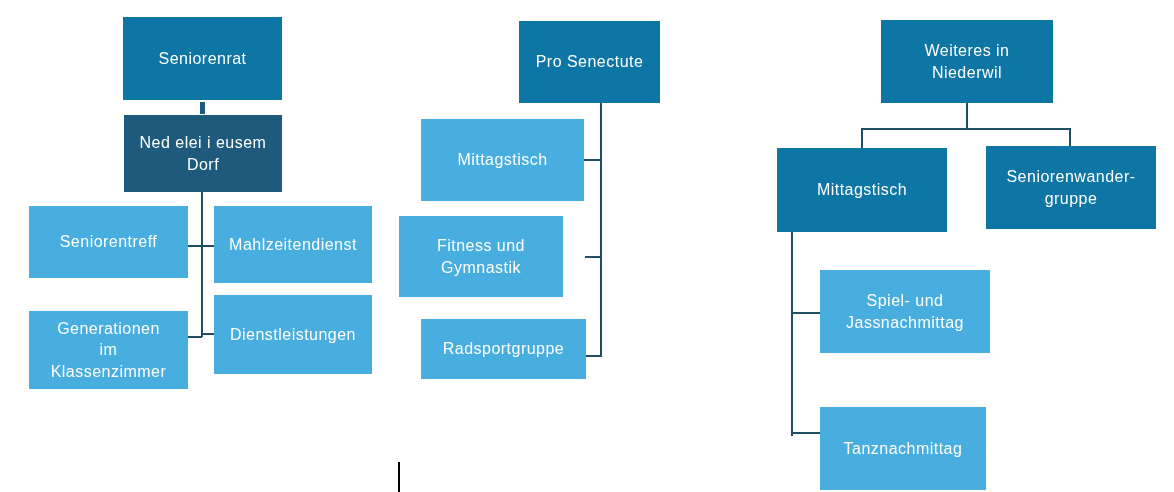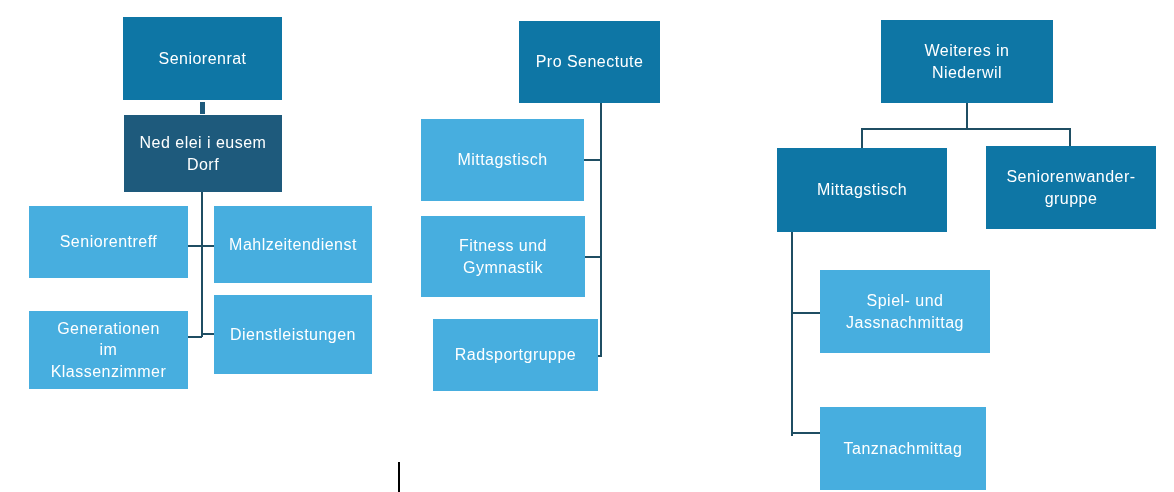--- a/index.html
+++ b/index.html
@@ -71,23 +71,23 @@
   <div class="node light" style="left:214px; top:295px; width:158px; height:79px">Dienstleistungen</div>
 
   <div class="node header" style="left:519px; top:21px; width:141px; height:82px">Pro Senectute</div>
 
   <div class="line" style="left:600px; top:103px; width:2px; height:254px"></div>
   <div class="line" style="left:584px; top:159px; width:16px; height:2px"></div>
   <div class="line" style="left:585px; top:256px; width:15px; height:2px"></div>
   <div class="line" style="left:586px; top:355px; width:14px; height:2px"></div>
 
   <div class="node light" style="left:421px; top:119px; width:163px; height:82px">Mittagstisch</div>
-  <div class="node light" style="left:421px; top:216px; width:164px; height:81px">Fitness und
+  <div class="node light" style="left:399px; top:216px; width:164px; height:81px">Fitness und
 Gymnastik</div>
-  <div class="node light" style="left:433px; top:319px; width:165px; height:72px">Radsportgruppe</div>
+  <div class="node light" style="left:421px; top:319px; width:165px; height:60px">Radsportgruppe</div>
 
   <div class="node header" style="left:881px; top:20px; width:172px; height:83px">Weiteres in
 Niederwil</div>
 
   <div class="line" style="left:966px; top:103px; width:2px; height:25px"></div>
   <div class="line" style="left:861px; top:128px; width:210px; height:2px"></div>
   <div class="line" style="left:861px; top:128px; width:2px; height:20px"></div>
   <div class="line" style="left:1069px; top:128px; width:2px; height:18px"></div>
 
   <div class="node header" style="left:777px; top:148px; width:170px; height:84px">Mittagstisch</div>

